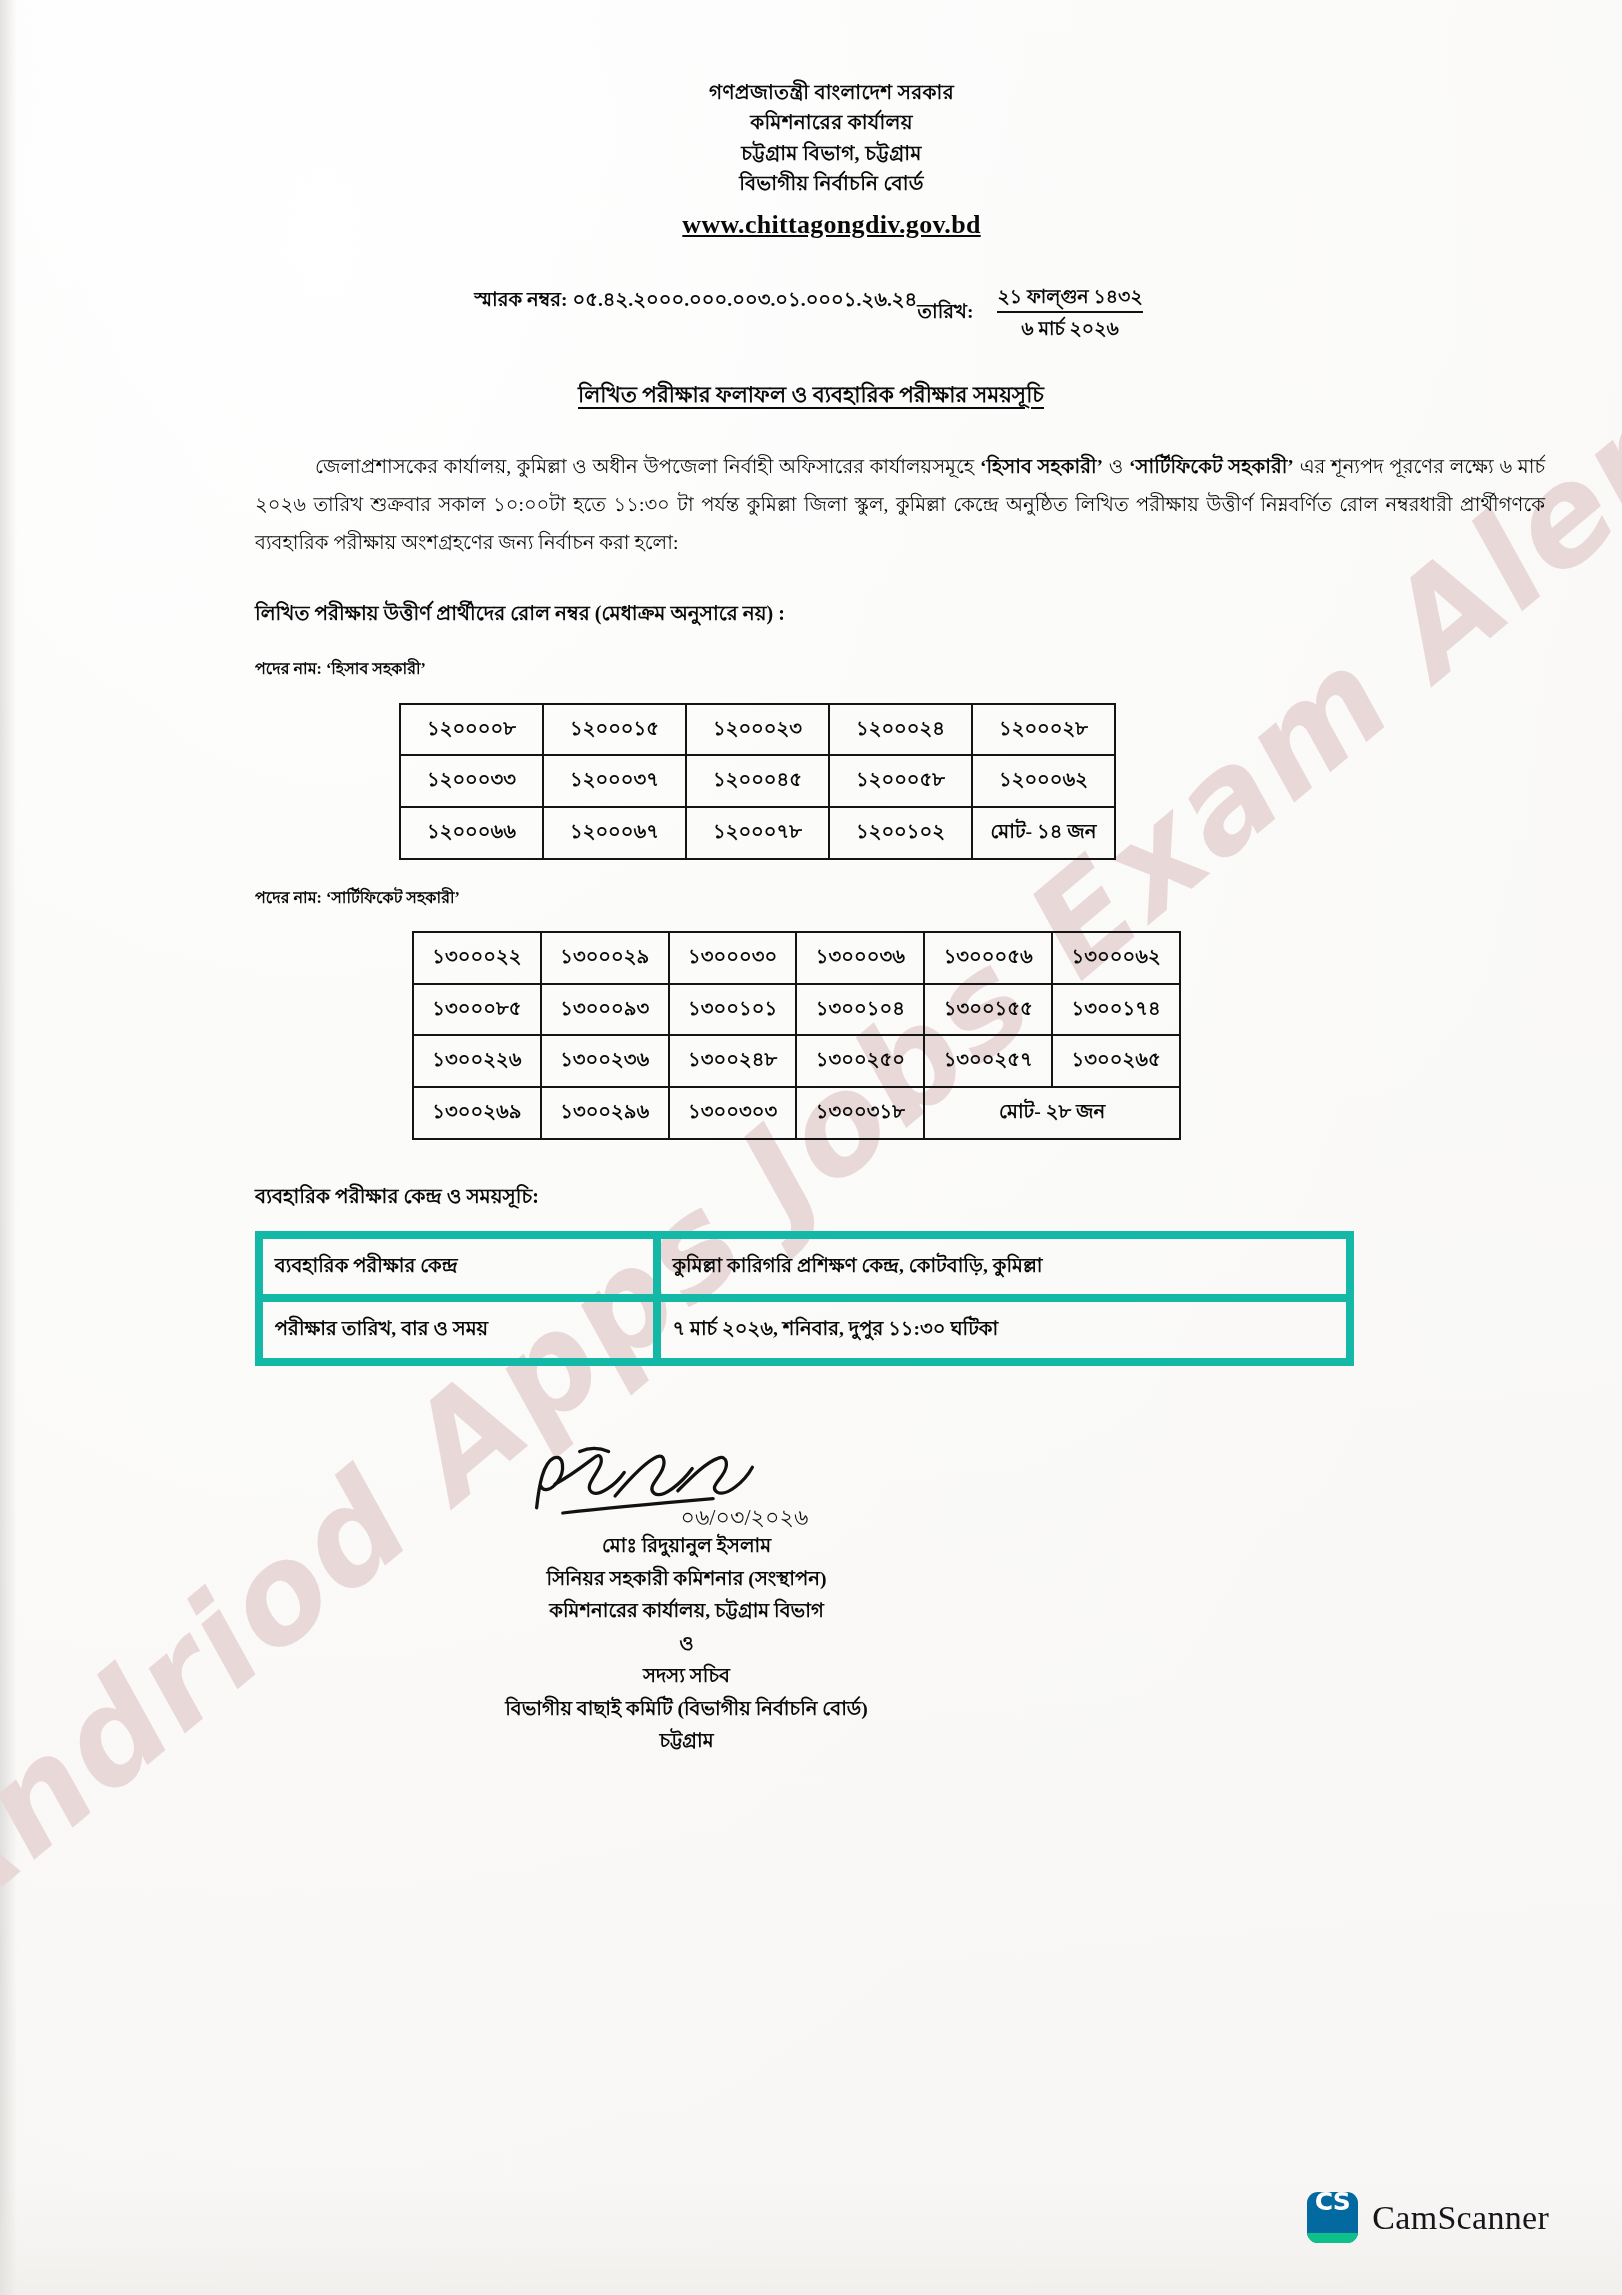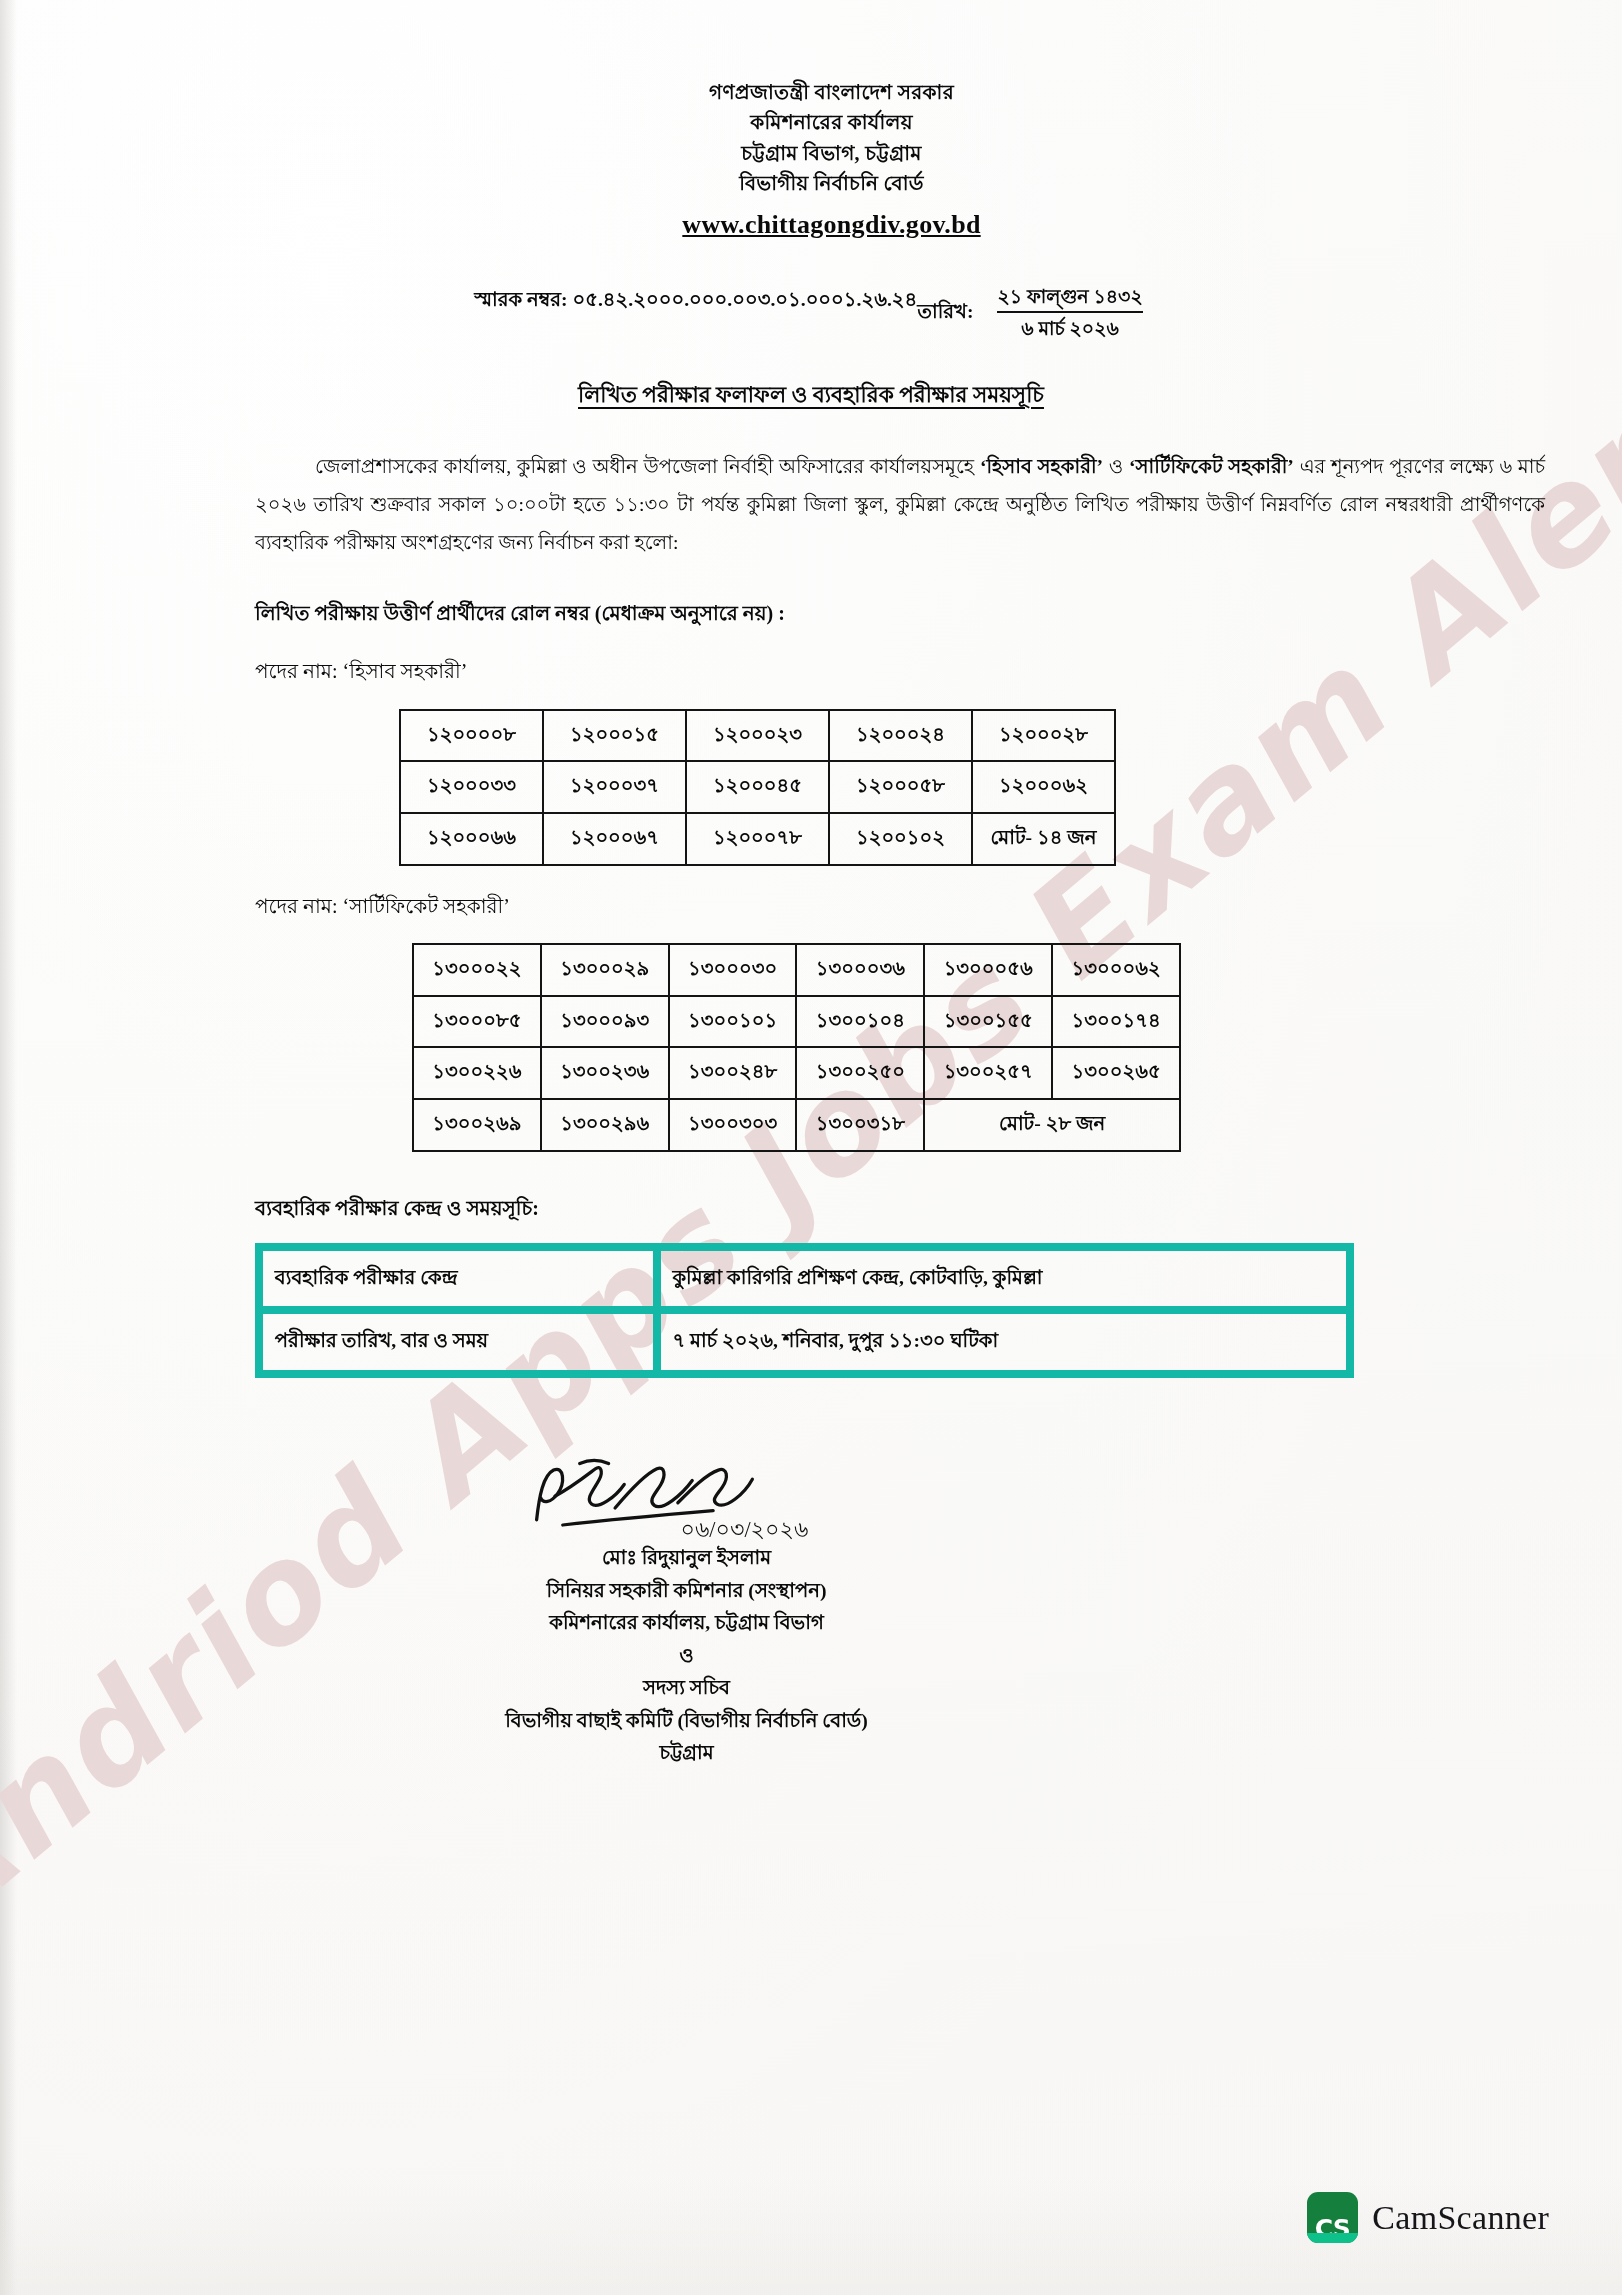--- a/index.html
+++ b/index.html
@@ -145,22 +145,22 @@
   .body-para b { font-weight: 700; }
 
   
   .sec-heading {
     margin: 37px 0 0 255px;
     font-size: 20px;
     font-weight: 700;
   }
   .post-label {
     margin: 25px 0 0 255px;
-    font-size: 20px;
-    font-weight: 400;
+    font-size: 16px;
+    font-weight: 700;
   }
 
   
   .roll-wrap { display: flex; }
   table.rolls {
     border-collapse: collapse;
     margin-top: 19.6px;
     table-layout: fixed;
   }
   table.rolls.t1 { margin-left: 399px; width: 717px; }
@@ -226,25 +226,25 @@
     bottom: 52px;
     display: flex;
     align-items: center;
     gap: 14.4px;
     z-index: 6;
   }
   .cs-logo {
     width: 51px;
     height: 51px;
     border-radius: 11px;
-    background: #15803d;
+    background: #0369a1;
     position: relative;
     overflow: hidden;
     display: flex;
-    align-items: flex-end;
+    align-items: flex-start;
     justify-content: center;
   }
   .cs-logo .cs-text {
     color: #ffffff;
     font-family: "DejaVu Sans", sans-serif;
     font-weight: 700;
     font-size: 25px;
     letter-spacing: -0.7px;
     margin-top: -5.2px;
   }

